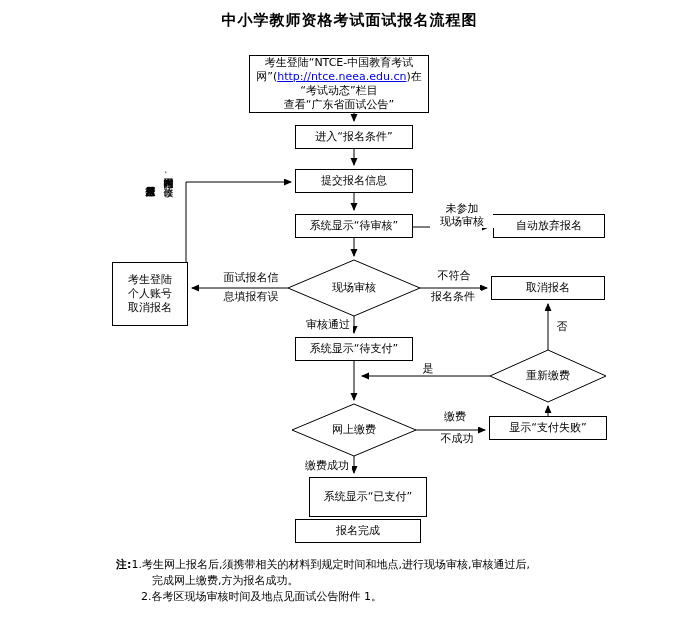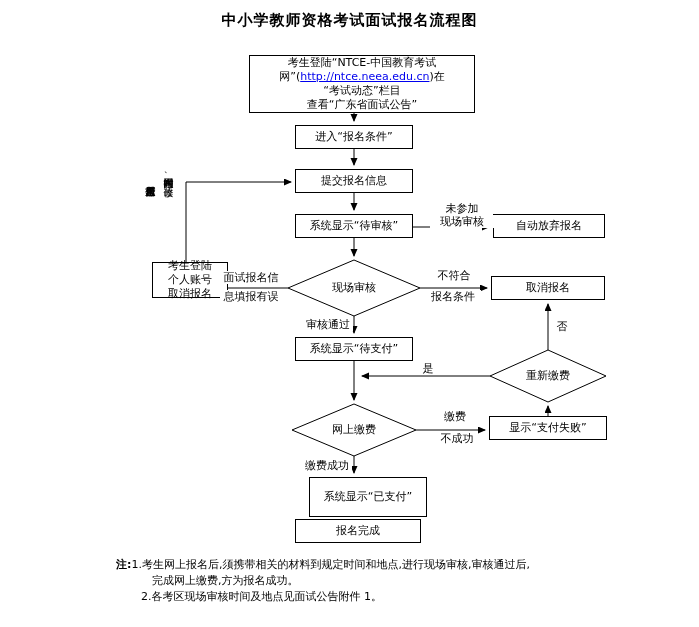--- a/index.html
+++ b/index.html
@@ -52,38 +52,38 @@
     </g>
     <g fill="#ffffff" stroke="#000" stroke-width="1">
       <polygon points="288,288 354,260 420,288 354,316"></polygon>
       <polygon points="490,376 548,350 606,376 548,402"></polygon>
       <polygon points="292,430 354,404 416,430 354,456"></polygon>
     </g>
   </svg>
 
   <div class="title">中小学教师资格考试面试报名流程图</div>
 
-  <div class="box" style="left:249px; top:55px; width:226px; height:58px;">
+  <div class="box" style="left:249px; top:55px; width:180px; height:58px;">
     <div>
       <span class="bl">考生登陆“NTCE-中国教育考试</span>
       <span class="bl"><span>网”(</span><span class="link">http://ntce.neea.edu.cn</span><span>)在</span></span>
       <span class="bl">“考试动态”栏目</span>
       <span class="bl">查看“广东省面试公告”</span>
     </div>
   </div>
 
   <div class="box" style="left:295px; top:125px; width:118px; height:24px;">进入“报名条件”</div>
 
   <div class="box" style="left:295px; top:169px; width:118px; height:24px;">提交报名信息</div>
 
   <div class="box" style="left:295px; top:214px; width:118px; height:24px;">系统显示“待审核”</div>
 
   <div class="box" style="left:493px; top:214px; width:112px; height:24px;">自动放弃报名</div>
 
-  <div class="box" style="left:112px; top:262px; width:76px; height:36px;margin-left:40px;">
+  <div class="box" style="left:112px; top:262px; width:76px; height:64px;">
     <div>
       <span class="bl">考生登陆</span>
       <span class="bl">个人账号</span>
       <span class="bl">取消报名</span>
     </div>
   </div>
 
   <div class="box" style="left:491px; top:276px; width:114px; height:24px;">取消报名</div>
 
   <div class="box" style="left:295px; top:337px; width:118px; height:24px;">系统显示“待支付”</div>

